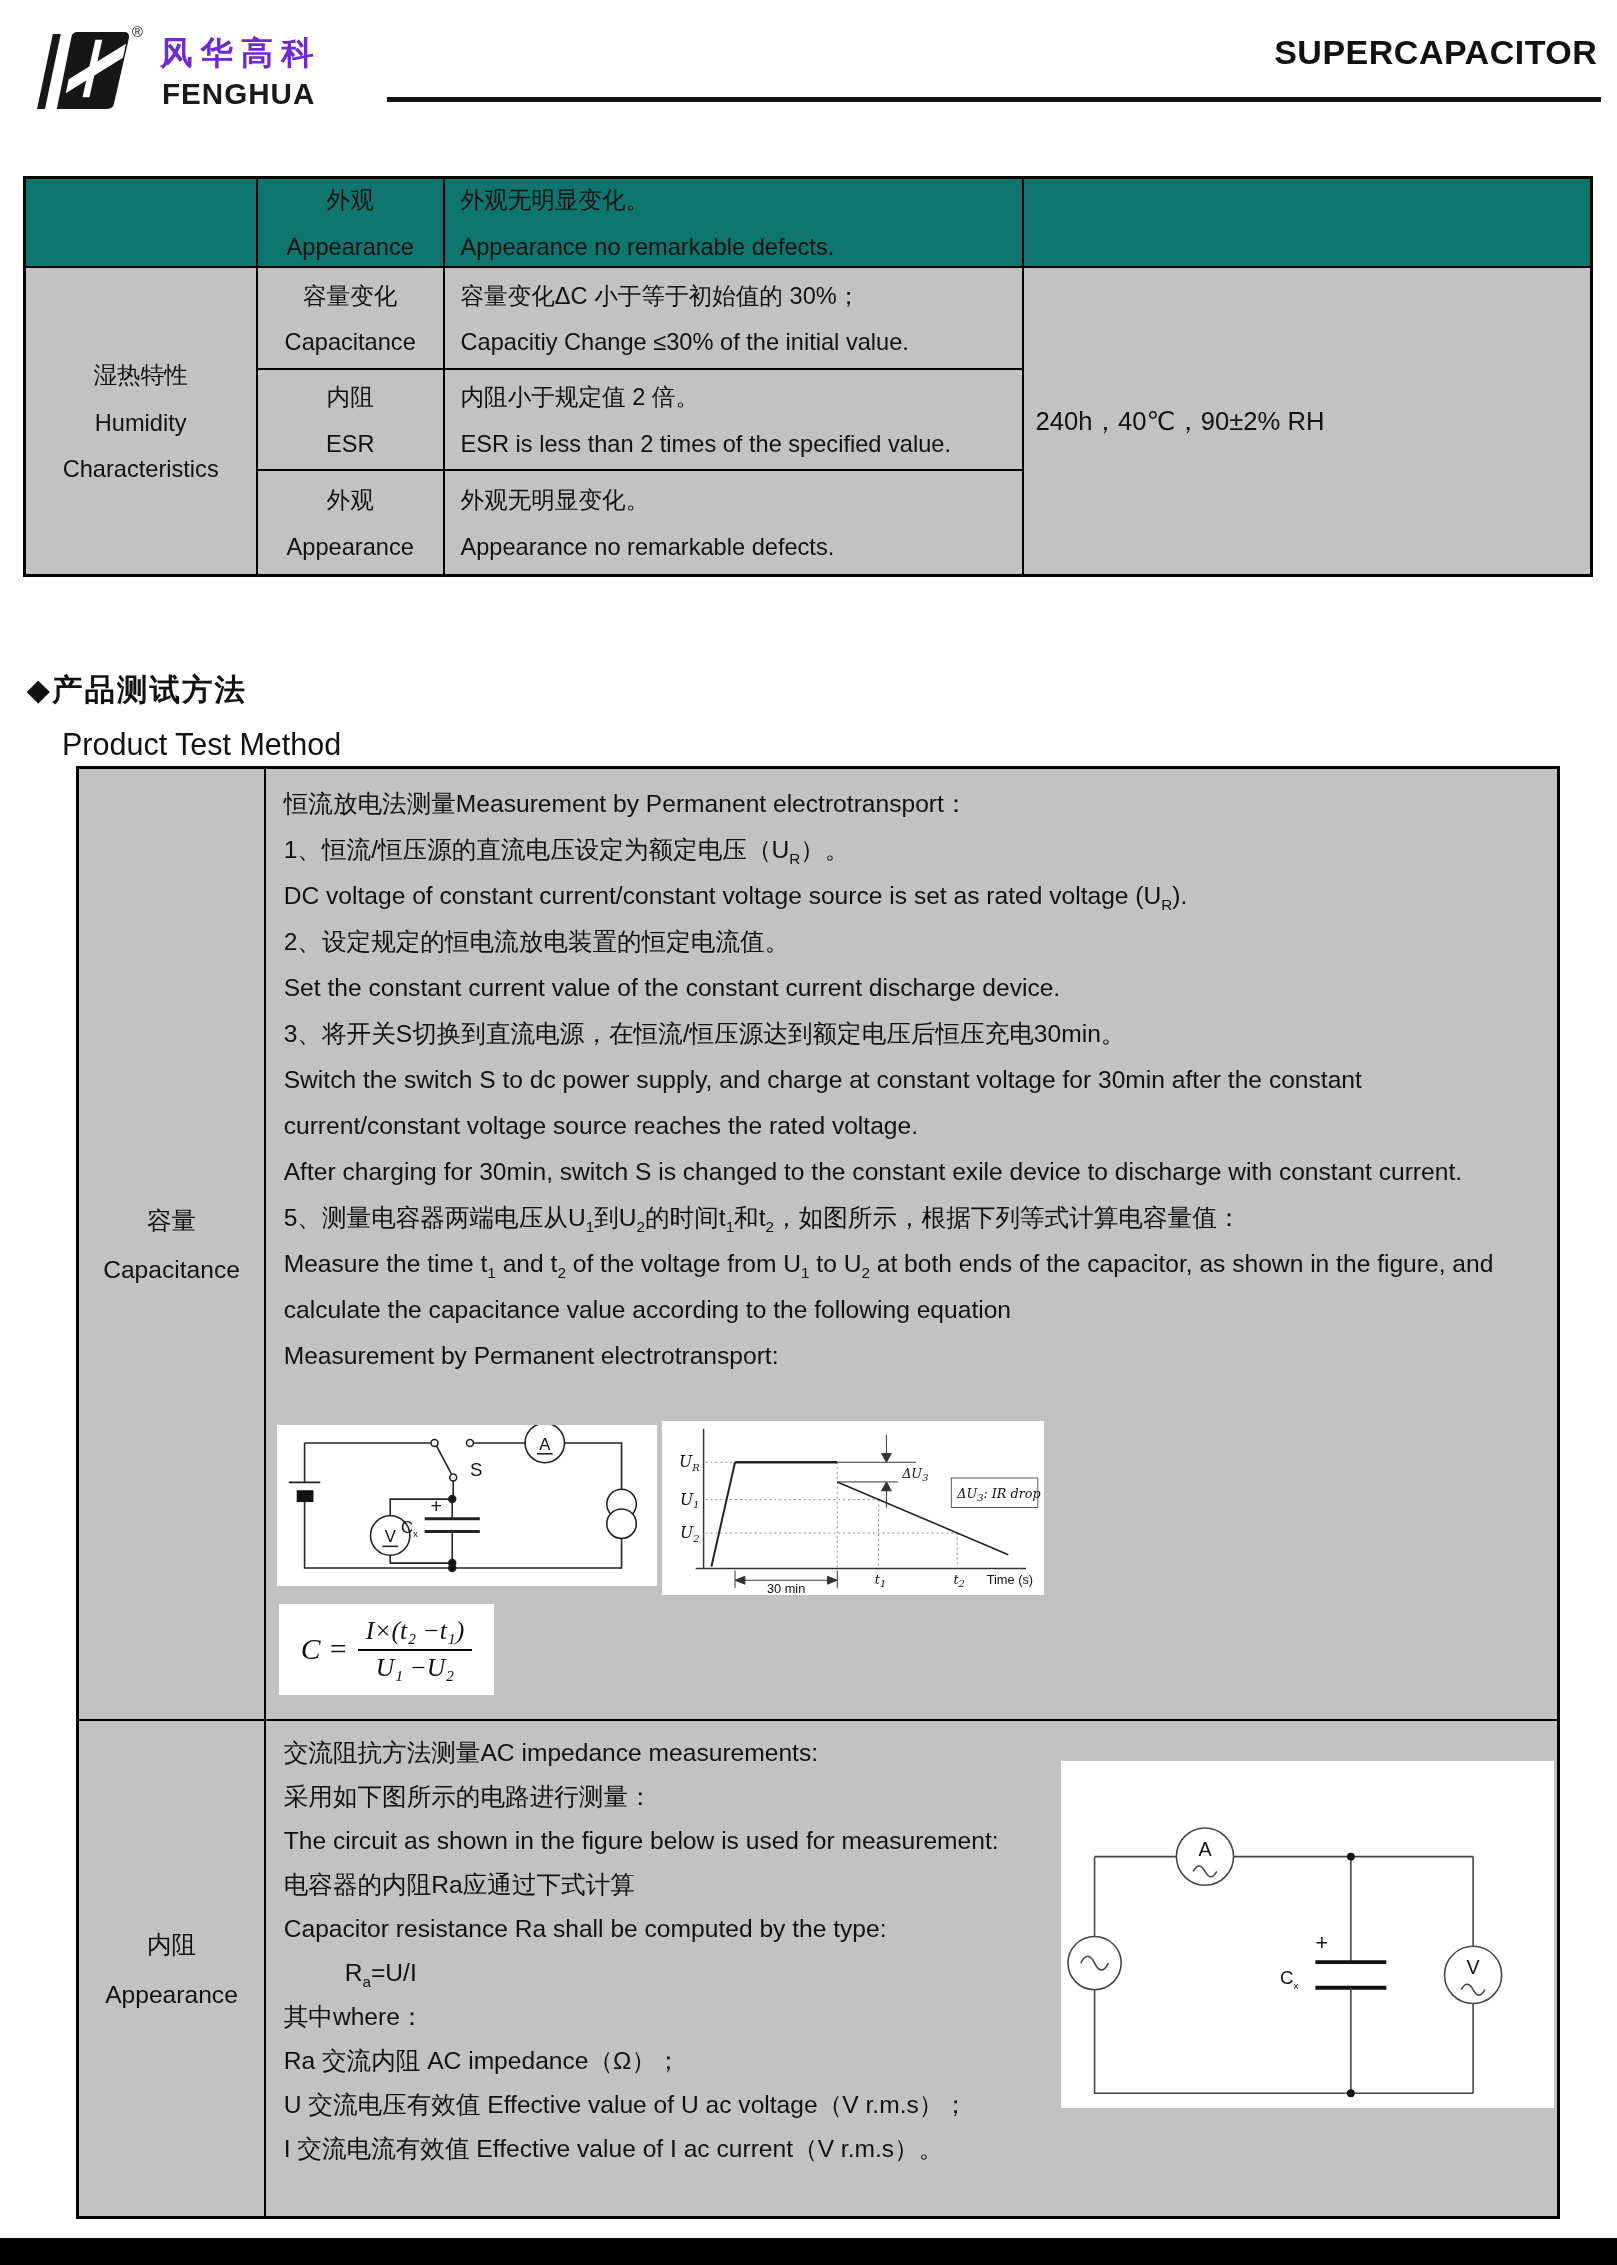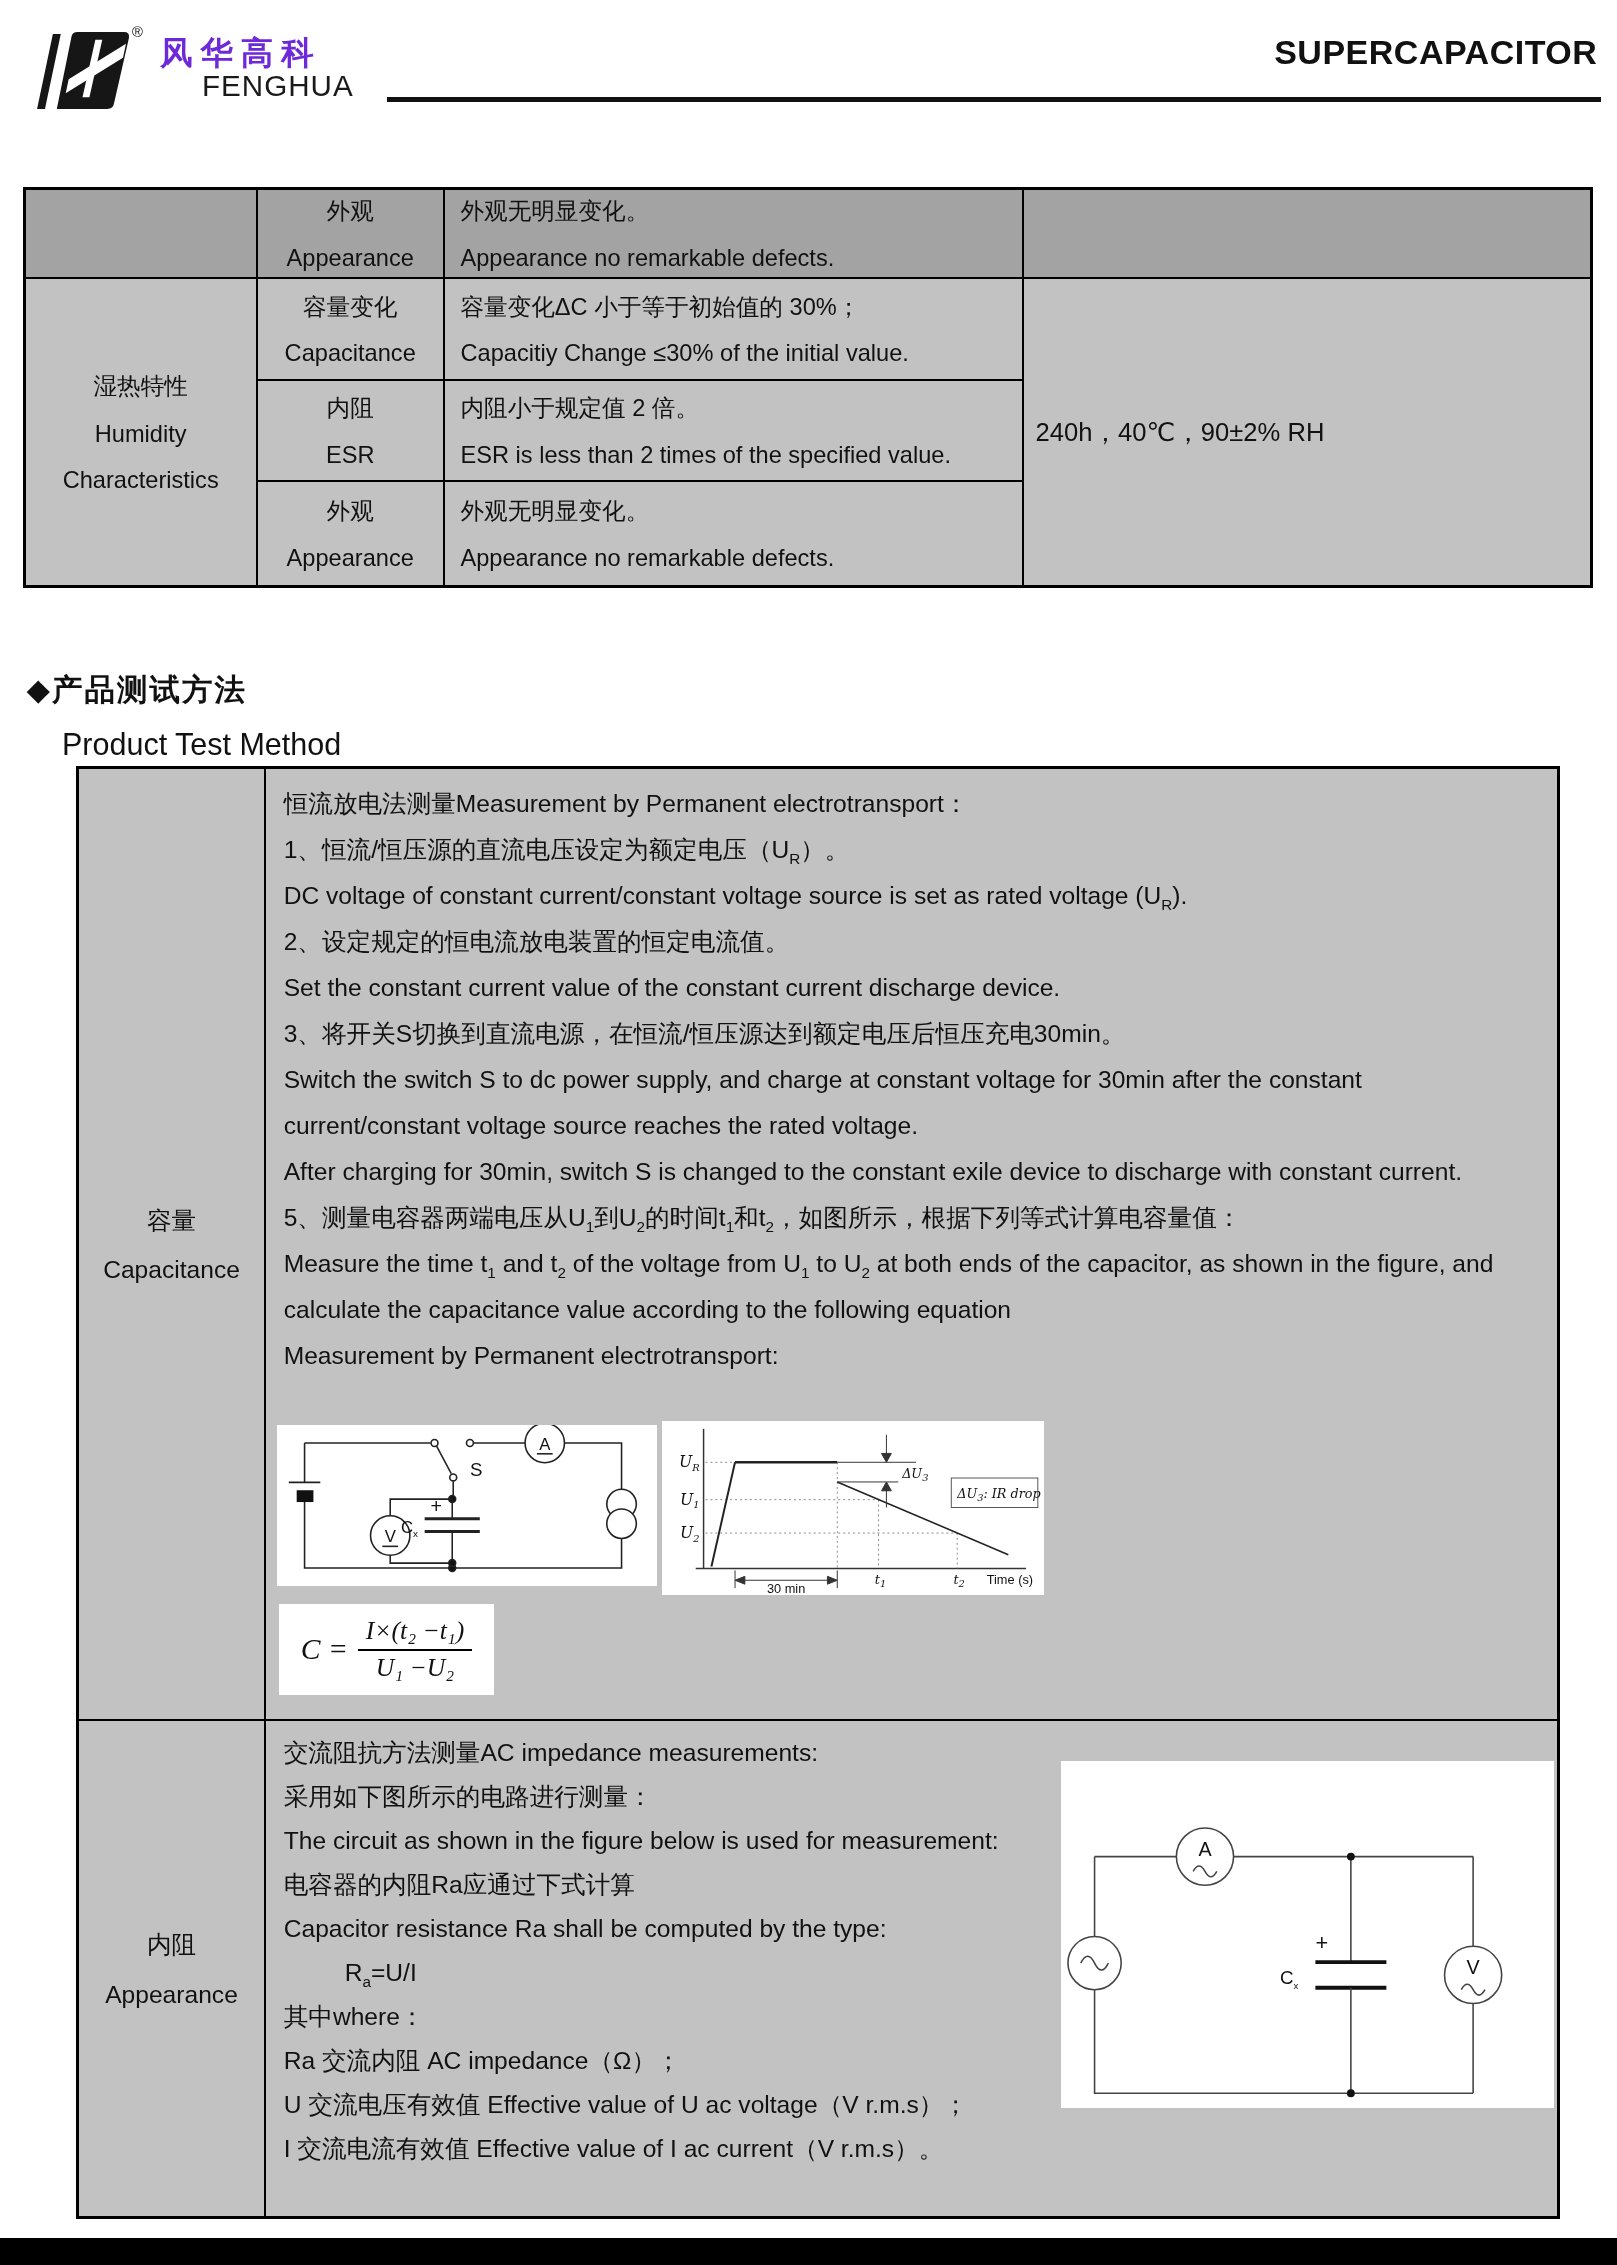--- a/index.html
+++ b/index.html
@@ -7,31 +7,31 @@
   body {
     width:1617px; height:2266px; position:relative; overflow:hidden;
     background:#ffffff; color:#111;
     font-family:"Liberation Sans","DejaVu Sans",sans-serif;
   }
   .abs { position:absolute; }
   sub { font-size:0.62em; }
 
   
   .brand-cn { left:160px; top:31.5px; font-size:32.5px; font-weight:bold; letter-spacing:7.9px; color:#6d28d9; }
-  .brand-en { left:162px; top:69px; font-size:29.6px; font-weight:normal; letter-spacing:1px; color:#1a1a1a;margin-left:40px; }
+  .brand-en { left:162px; top:77px; font-size:29.6px; font-weight:bold; letter-spacing:1px; color:#1a1a1a; }
   .reg      { left:132px; top:23.6px; font-size:14.8px; }
   .doc-title{ right:19.7px; top:32.5px; font-size:34px; font-weight:bold; letter-spacing:0.5px; }
   .hrule    { left:387px; top:97px; width:1214px; height:4.9px; background:#111; }
 
   
   .t1 {
-    left:22.7px; top:187px; width:1570px; height:401px;
+    left:22.7px; top:176px; width:1570px; height:401px;
     display:grid; grid-template-columns:232px 187px 579px 1fr;
     grid-template-rows:89px 102px 101px 1fr;
-    border:3px solid #000; background:#a3a3a3;
+    border:3px solid #000; background:#0f766e;
   }
   .cell { display:flex; flex-direction:column; justify-content:center; align-items:center; gap:17.7px; font-size:23.6px; }
   .cell.left { align-items:flex-start; padding-left:15.8px; }
   .br { border-right:2px solid #000; }
   .bb { border-bottom:2px solid #000; }
   .gray { background:var(--gray); }
   .cond { flex-direction:row; justify-content:flex-start; padding-left:11.8px; font-size:25.6px; }
   .group3 { gap:19px; }
 
   

